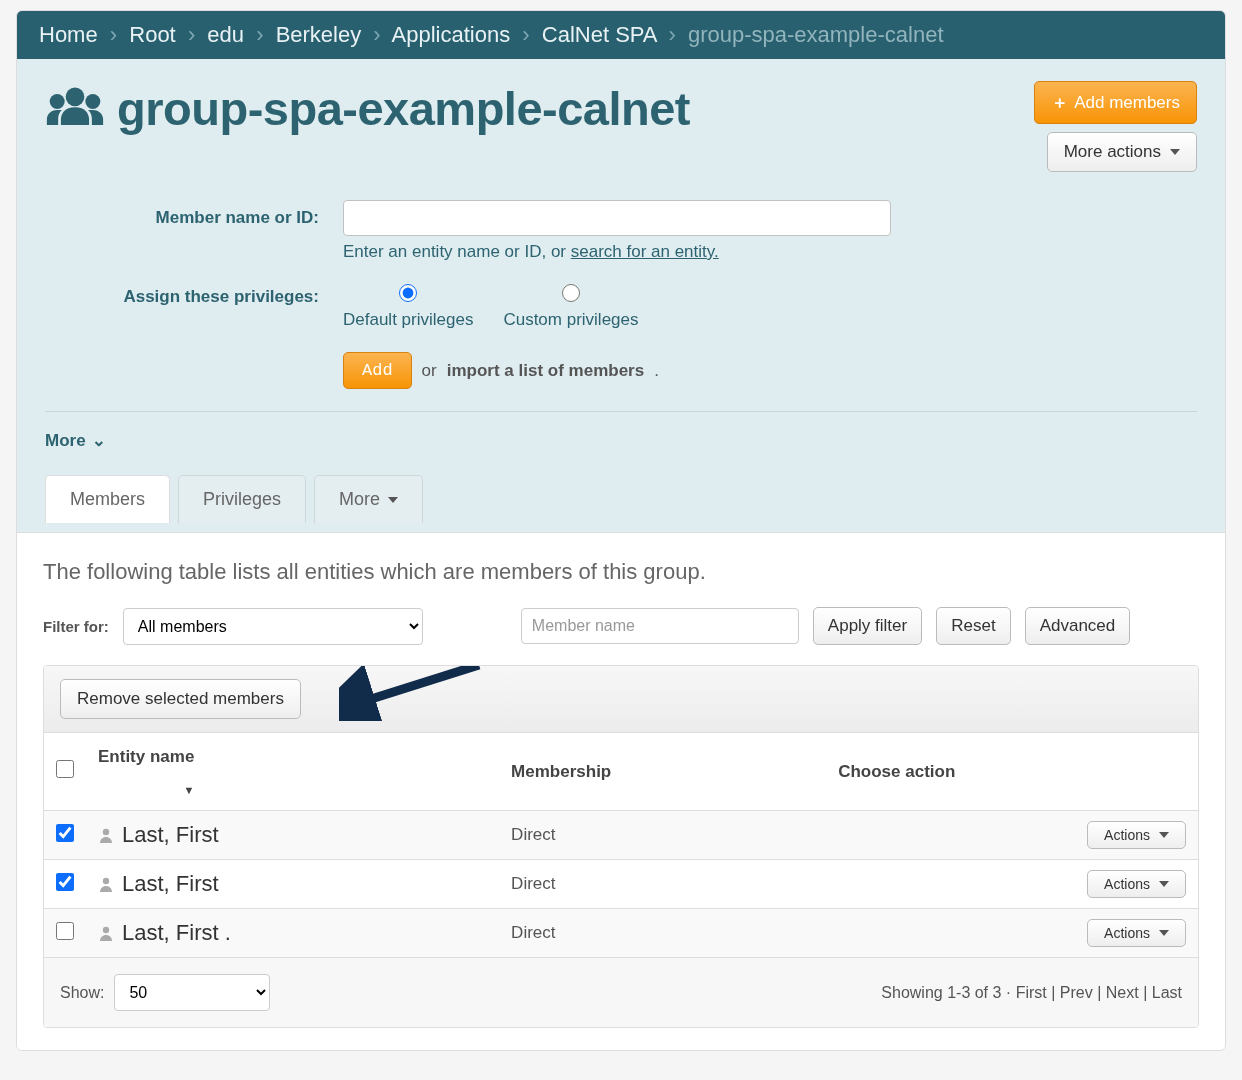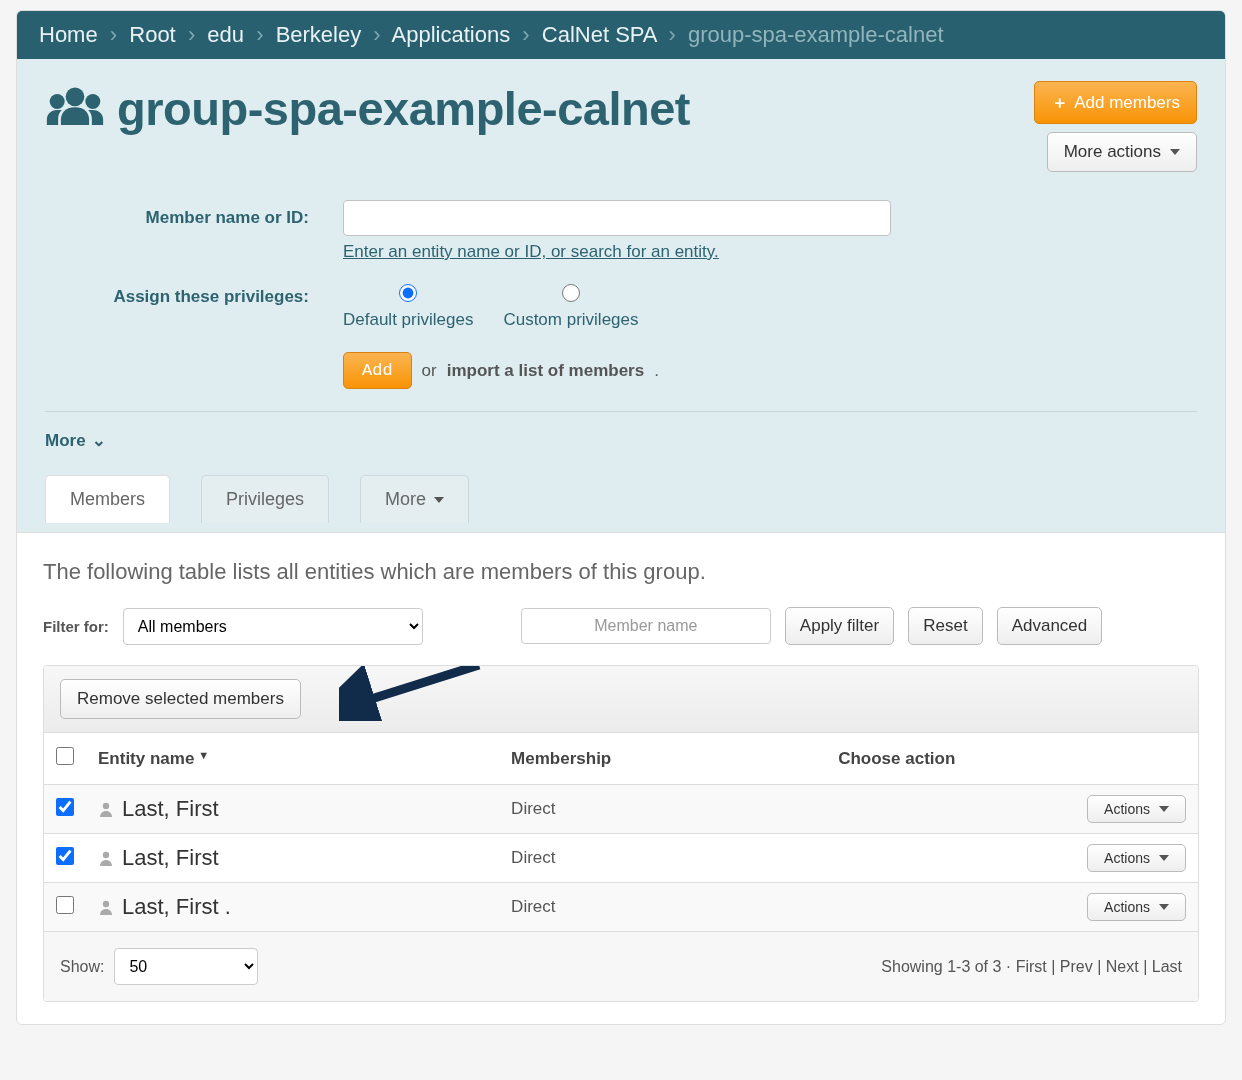--- a/index.html
+++ b/index.html
@@ -67,50 +67,49 @@
   background: linear-gradient(#ffffff, #eeeeee);
   border-color: #bbb;
   color: #333;
 }
 .btn-default.small { padding: 5px 16px; font-size: 14px; }
 .form-block { margin-top: 28px; margin-bottom: 10px; }
 .form-row { display: flex; margin-bottom: 22px; align-items: baseline; }
 .form-label {
   width: 298px;
   text-align: right;
-  padding-right: 34px;
+  padding-right: 24px;
   font-size: 17px;
   font-weight: 700;
   color: #2d6370;
 }
 .form-control {
   flex: 0 0 auto;
 }
 .text-input {
   width: 548px;
   padding: 8px 10px;
   border: 1px solid #c2c2c2;
   border-radius: 4px;
   font-size: 16px;
 }
 .hint {
   font-size: 17px;
   color: #2d6370;
   margin-top: 6px;
-  text-decoration: underline;
 }
 .hint a { color: #2d6370; text-decoration: underline; }
 .radio-group { display: flex; gap: 30px; color: #2d6370; font-size: 17px; }
 .radio-group label { display: flex; align-items: center; gap: 8px; cursor: pointer; flex-direction: column; }
 .radio-group input[type=radio] { width: 18px; height: 18px; accent-color: #0d6efd; }
 .add-row { display: flex; align-items: center; gap: 10px; color: #555; font-size: 17px; }
 .add-row .import { font-weight: 700; }
 hr.divider { border: none; border-top: 1px solid #c8d6da; margin: 12px 0 18px 0; }
 .more-toggle { color: #2d6370; font-weight: 700; font-size: 17px; cursor: pointer; display: inline-flex; align-items: center; gap: 4px; margin-bottom: 24px; }
-.tabs { display: flex; gap: 31px; margin-bottom: -1px; }
+.tabs { display: flex; gap: 8px; margin-bottom: -1px; }
 .tab {
   padding: 13px 24px;
   font-size: 18px;
   color: #666;
   border: 1px solid #cdd8db;
   border-bottom: none;
   border-radius: 5px 5px 0 0;
   background: #e4eef1;
   cursor: pointer;
 }
@@ -124,21 +123,21 @@
 .filter-row { display: flex; align-items: center; gap: 14px; margin-bottom: 20px; }
 .filter-row .lbl { font-weight: 700; font-size: 15px; }
 .select, .filter-input {
   padding: 8px 10px;
   border: 1px solid #ccc;
   border-radius: 4px;
   font-size: 16px;
   background: #fff;
 }
 .select.wide { width: 300px; }
-.filter-input { width: 250px; color:#ef4444;text-align:center; }
+.filter-input { width: 278px; color:#ef4444; }
 .filter-input::placeholder { color:#999; }
 .spacer { flex: 0 0 70px; }
 .table-wrap { border: 1px solid #ddd; border-radius: 4px; overflow: hidden; position: relative; }
 .toolbar {
   background: linear-gradient(#f7f7f7, #ececec);
   border-bottom: 1px solid #ddd;
   padding: 13px 16px;
 }
 .arrow { position:absolute; top:-5px; left:295px; pointer-events:none; }
 table { width: 100%; border-collapse: collapse; }
@@ -152,21 +151,21 @@
   background:#fff;
 }
 thead th:first-child, tbody td:first-child { width: 42px; text-align: center; }
 tbody td { padding: 10px 12px; border-bottom: 1px solid #ddd; font-size: 17px; }
 tbody tr:nth-child(odd) { background: #f9f9f9; }
 tbody tr:nth-child(even) { background: #ffffff; }
 tbody tr:last-child td { border-bottom: none; }
 .entity-cell { display:flex; align-items:center; gap:8px; font-size: 22px; color:#333; }
 .person-icon { width:16px; height:16px; fill:#aaa; }
 .checkbox { width:18px; height:18px; accent-color:#0d6efd; }
-.th-sort { display:inline-flex; align-items:flex-start; gap:4px; }
+.th-sort { display:inline-flex; align-items:flex-end; gap:17px;flex-direction:column; }
 .sort-caret { font-size:11px; }
 .actions-cell { text-align:right; }
 .table-footer {
   display:flex;
   align-items:center;
   justify-content:space-between;
   padding: 16px 16px;
   background:#f7f7f7;
   border-top:1px solid #ddd;
   font-size:16px;
@@ -371,21 +370,21 @@
         <span>Actions</span>
                   <span class="caret-down"></span>
       </button>
     </td>
             </tr>
           </tbody>
       </table>
       <div class="table-footer">
         <div class="show">
           <span>Show:</span>
-          <select class="select" style="width:144px;">
+          <select class="select" style="width:156px;">
             <option>50</option>
           </select>
         </div>
         <div class="pager">
           <span>Showing 1-3 of 3</span>
           <span> · </span>
           <a href="#">First</a>
           <span> | </span>
           <a href="#">Prev</a>
           <span> | </span>

